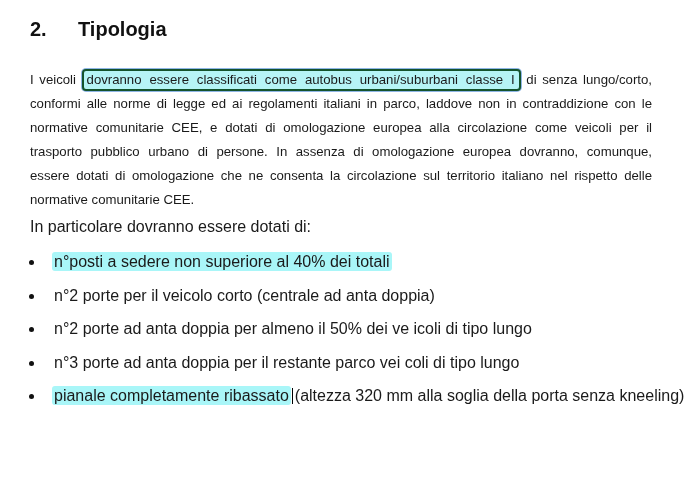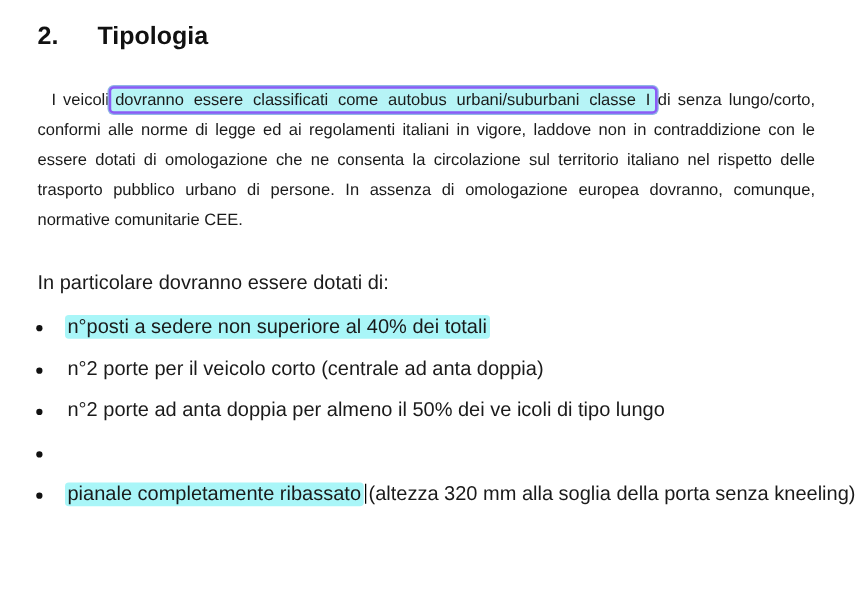--- a/index.html
+++ b/index.html
@@ -52,25 +52,25 @@
       height: 24px;
       white-space: nowrap;
     }
     .para .line.last {
       text-align-last: left;
       word-spacing: 0;
     }
     .line1 {
       display: flex !important;
       align-items: center;
-      justify-content: flex-end;
+      justify-content: space-between;
     }
     .selbox {
       display: inline-block;
-      border: 2px solid #8b5cf6;
+      border: 2px solid #14532d;
       border-radius: 4px;
       background: #b6f4f6;
       padding: 0px 4px 0px 3px;
       line-height: 18px;
       height: 18px;
       box-shadow: 0 0 0 1px #8fb6e6;
       word-spacing: 4.2px;
     }
     .intro {
       position: absolute;
@@ -136,43 +136,45 @@
   <div class="heading">
     <span class="num">2.</span><span>Tipologia</span>
   </div>
 
   <div class="para">
     <span class="line line1">
       <span>I veicoli</span>
       <span class="selbox">dovranno essere classificati come autobus urbani/suburbani classe I</span>
       <span>di senza lungo/corto,</span>
     </span>
-    <span class="line">conformi alle norme di legge ed ai regolamenti italiani in vigore, laddove non in contraddizione con le</span>
+    <span class="line">conformi alle norme di legge ed ai regolamenti italiani in parco, laddove non in contraddizione con le</span>
+    <span class="line">normative comunitarie CEE, e dotati di omologazione europea alla circolazione come veicoli per il</span>
+    <span class="line">trasporto pubblico urbano di persone. In assenza di omologazione europea dovranno, comunque,</span>
     <span class="line">essere dotati di omologazione che ne consenta la circolazione sul territorio italiano nel rispetto delle</span>
-    <span class="line">trasporto pubblico urbano di persone. In assenza di omologazione europea dovranno, comunque,</span>
     <span class="line last">normative comunitarie CEE.</span>
   </div>
 
   <div class="intro">In particolare dovranno essere dotati di:</div>
 
   <ul class="bullets">
     <li class="bullet">
       <span class="dot"></span>
       <span class="text"><span class="hl">n°posti a sedere non superiore al 40% dei totali</span></span>
     </li>
     <li class="bullet">
       <span class="dot"></span>
       <span class="text">n°2 porte per il veicolo corto (centrale ad anta  doppia)</span>
     </li>
     <li class="bullet">
       <span class="dot"></span>
       <span class="text">n°2 porte ad anta doppia per almeno il 50% dei ve icoli di tipo lungo</span>
     </li>
     <li class="bullet">
       <span class="dot"></span>
+      <span class="text">n°3 porte ad anta doppia per il restante parco vei coli di tipo lungo</span>
     </li>
     <li class="bullet">
       <span class="dot"></span>
       <span class="text"><span class="hl">pianale completamente ribassato</span><span class="caret"></span><span>(altezza 320 mm alla soglia della porta senza kneeling)</span></span>
     </li>
   </ul>
 
 </div>
 
 </body></html>

